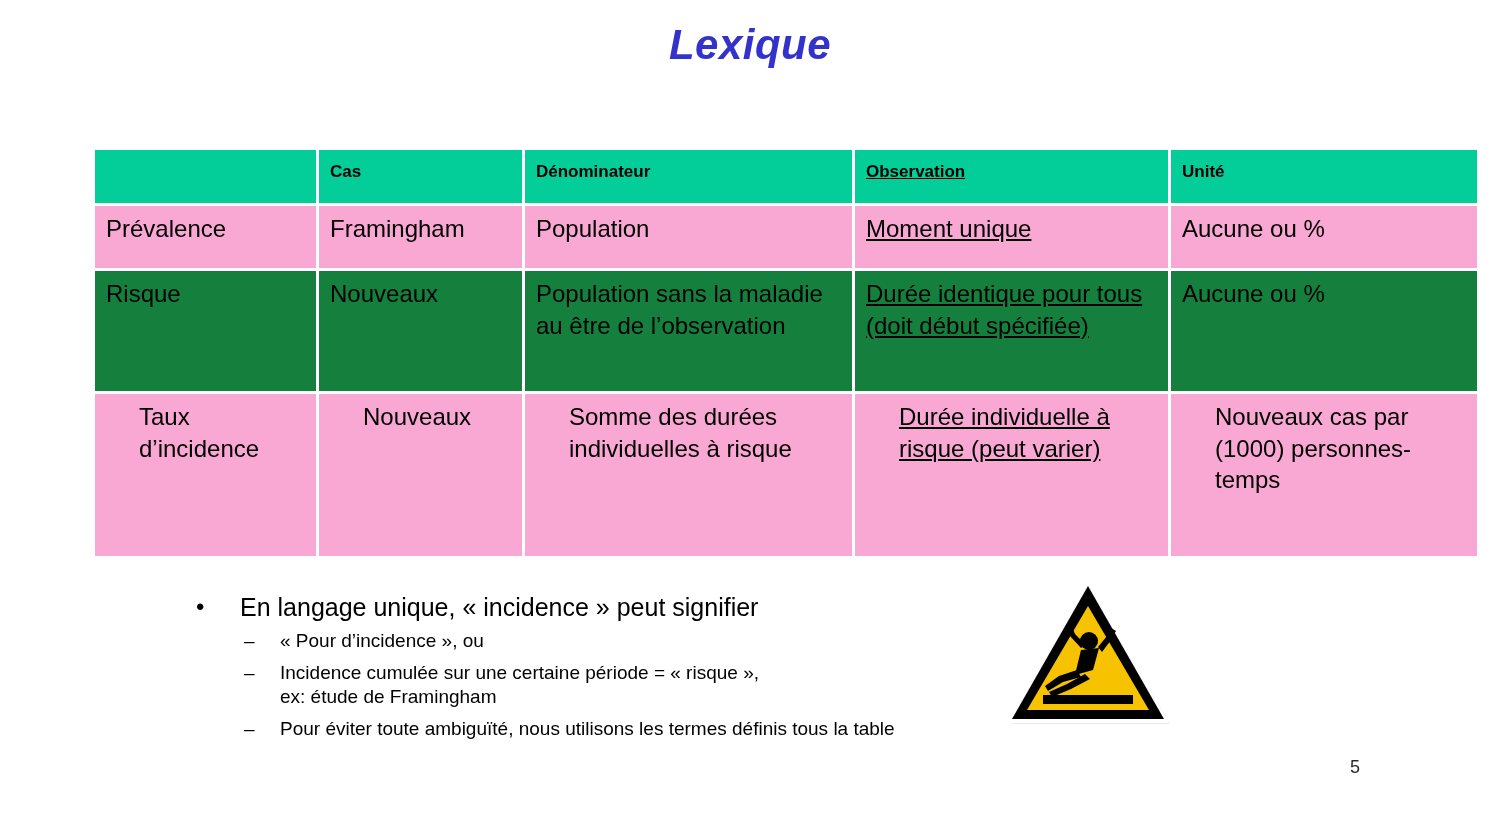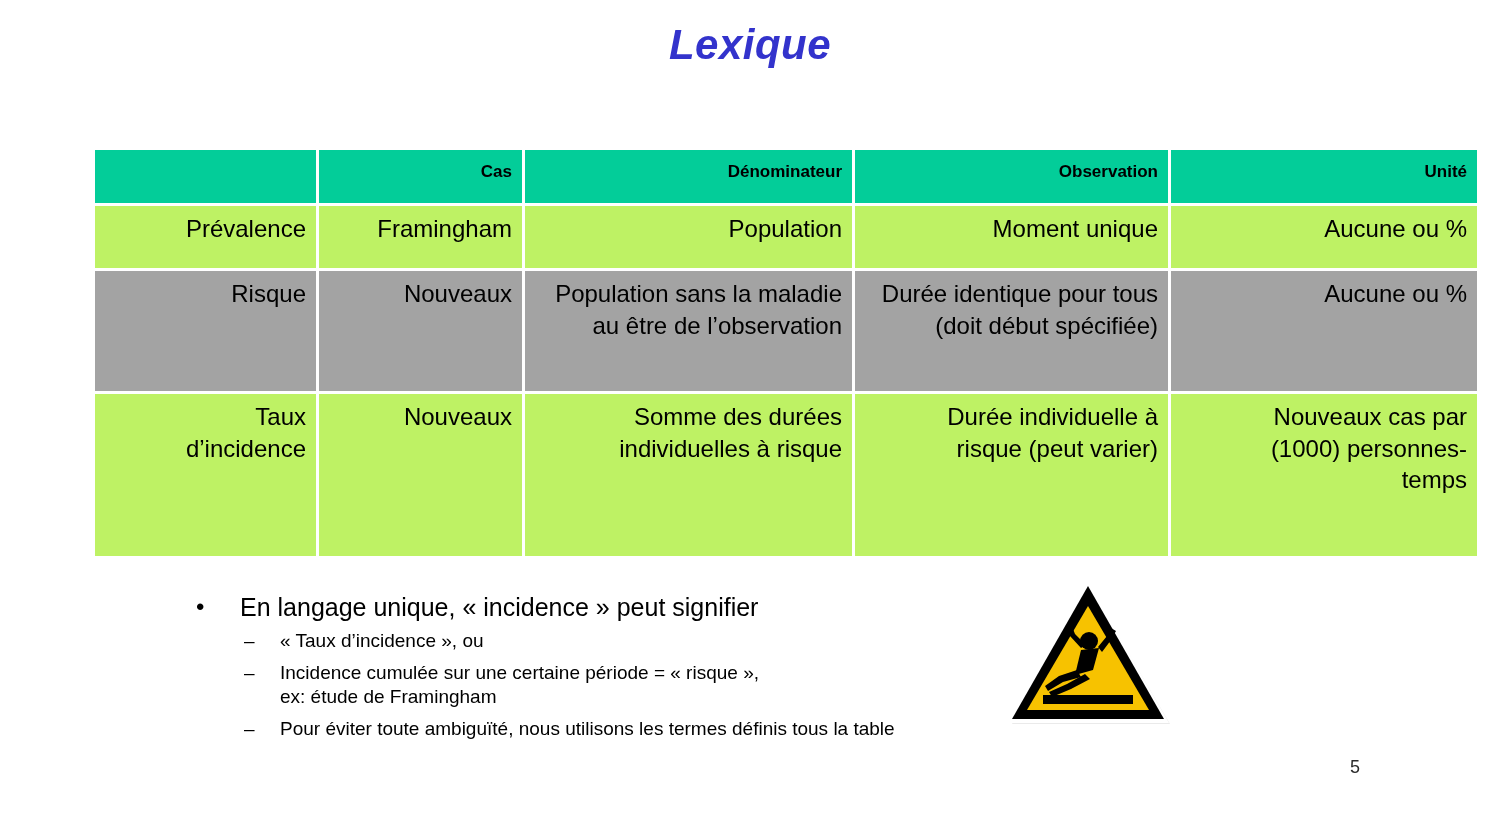--- a/index.html
+++ b/index.html
@@ -36,43 +36,43 @@
     left: 92px;
     top: 147px;
     width: 1286px;
     border-collapse: separate;
     border-spacing: 3px 3px;
     table-layout: fixed;
   }
   .lex-table td, .lex-table th {
     padding: 7px 10px 7px 11px;
     vertical-align: top;
-    text-align: right;
+    text-align: left;
     font-weight: normal;
   }
   .lex-table thead th {
     background: #03cd99;
     color: #000000;
     font-size: 17px;
     font-weight: bold;
     height: 34px;
     padding-top: 12px;
   }
   .lex-table tbody td {
     font-size: 24px;
     color: #000000;
     line-height: 1.32;
   }
-  .row-a td { background: #bef264; }
-  .row-b td { background: #a3a3a3; }
+  .row-a td { background: #f9a8d4; }
+  .row-b td { background: #15803d; }
 
   .col-1 { width: 200px; }
   .col-2 { width: 182px; }
   .col-3 { width: 306px; }
-  .col-4 { width: 292px; }
+  .col-4 { width: 292px; text-decoration: underline; }
   .col-5 { width: 285px; }
 
   .h-row1 td { height: 48px; }
   .h-row2 td { height: 106px; }
   .h-row3 td { height: 148px; padding-left: 44px; }
 
   
   .bullets {
     position: absolute;
     left: 196px;
@@ -171,21 +171,21 @@
 
 <div class="bullets">
 
   <div class="bullet-l1">
     <span class="marker">•</span>
     <span class="bullet-text">En langage unique, « incidence » peut signifier</span>
   </div>
 
   <div class="bullet-l2">
     <span class="marker">–</span>
-    <span class="bullet-text">« Taux d’incidence », ou</span>
+    <span class="bullet-text">« Pour d’incidence », ou</span>
   </div>
 
   <div class="bullet-l2">
     <span class="marker">–</span>
     <span class="bullet-text">Incidence cumulée sur une certaine période = « risque »,
 ex: étude de Framingham</span>
   </div>
 
   <div class="bullet-l2">
     <span class="marker">–</span>

